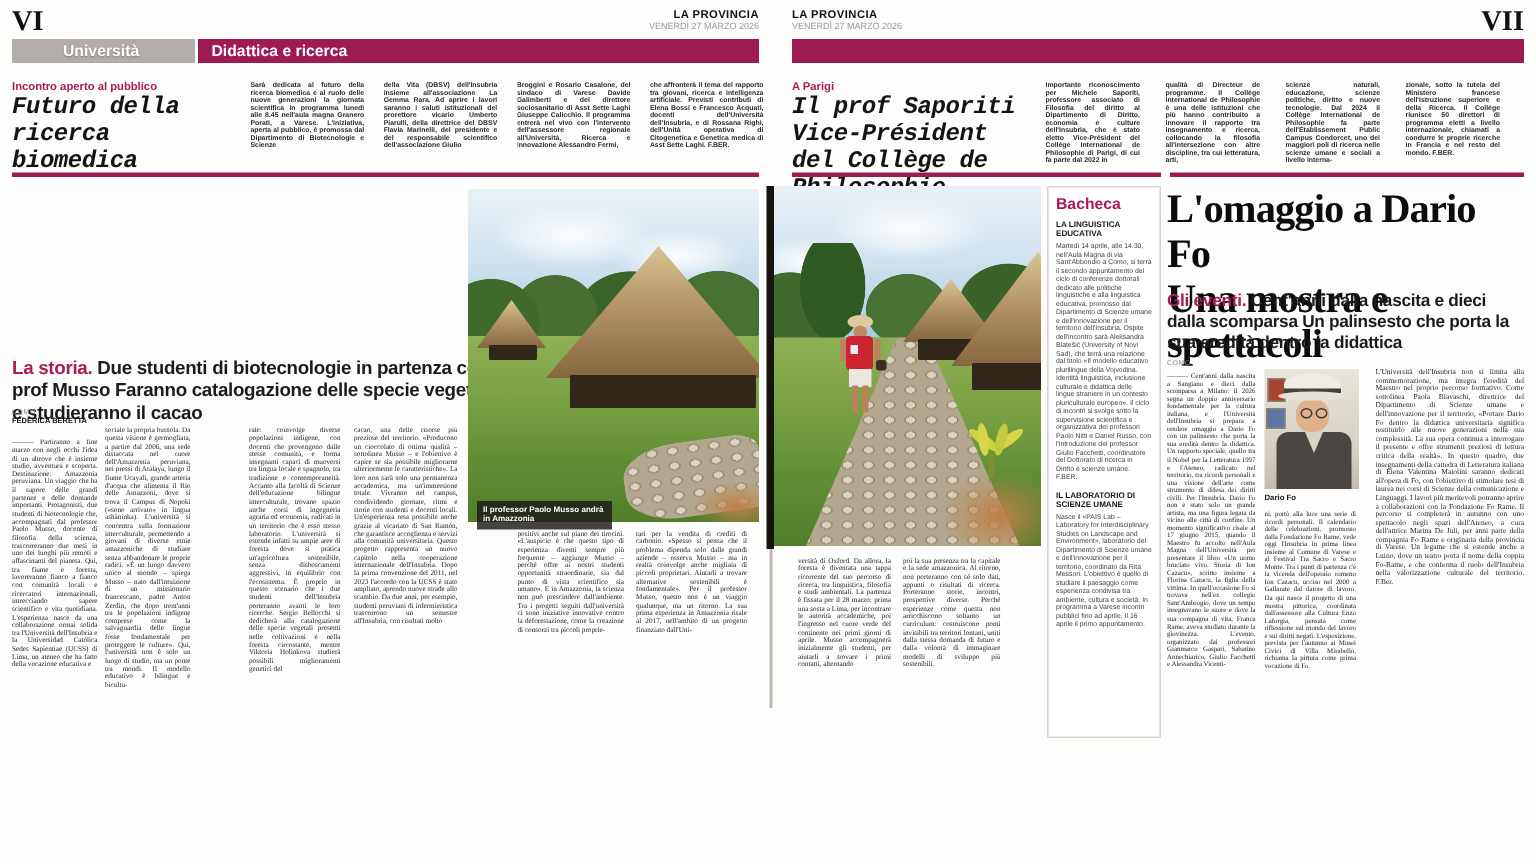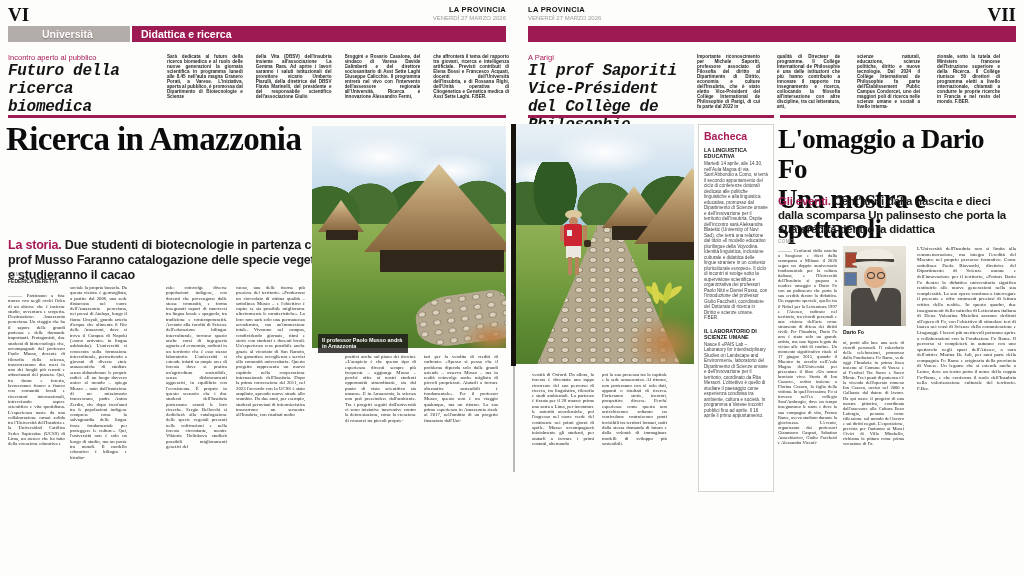--- a/index.html
+++ b/index.html
@@ -13,21 +13,21 @@
   .paper-date{font-size:6px;color:#9a9a9a;margin-top:1px;}
 
   
   .band{height:16px;line-height:16px;color:#fff;font-weight:bold;font-size:10.5px;padding-left:9px;box-sizing:border-box;}
   .band-gray{background:#b3adaa;text-shadow:0 1px 1px rgba(90,85,80,.6);}
   .band-mag{background:#9e1a53;}
 
   .rule-mag{background:#9e1a53;height:3px;}
 
   
-  .kicker{color:#a81b57;font-weight:normal;font-size:7.5px;}
+  .kicker{color:#a81b57;font-weight:bold;font-size:7.5px;}
   .brief-h{font-family:Liberation Mono, monospace;font-style:italic;font-weight:bold;
            font-size:16px;line-height:18px;color:#141414;letter-spacing:-.3px;}
   .brief-col{font-size:4.6px;line-height:5px;font-weight:bold;color:#2a2a2a;text-align:justify;overflow:hidden;}
   .main-h{font-family:"Liberation Serif",serif;font-weight:bold;color:#0c0c0c;letter-spacing:-.6px;}
   .main-h.L{font-size:33px;line-height:36px;}
   .main-h.R{font-size:27px;line-height:30px;}
   .standfirst{font-weight:bold;font-size:12.5px;line-height:15px;color:#1b1b1b;letter-spacing:-.2px;}
   .sf-label{color:#a81b57;}
   .dateline{font-size:4.6px;color:#8d8d8d;letter-spacing:.4px;}
   .byline{font-size:5px;font-weight:bold;color:#111;margin-top:1px;}
@@ -86,21 +86,20 @@
 <div class="abs" style="left:167px;top:54px;width:342px;height:58px;display:flex;gap:13px;">
   <div class="brief-col" style="width:76px;height:58px;">Sarà dedicata al futuro della ricerca biomedica e al ruolo delle nuove generazioni la giornata scientifica in programma lunedì alle 8.45 nell'aula magna Granero Porati, a Varese. L'iniziativa, aperta al pubblico, è promossa dal Dipartimento di Biotecnologie e Scienze</div>
   <div class="brief-col" style="width:76px;height:58px;">della Vita (DBSV) dell'Insubria insieme all'associazione La Gemma Rara. Ad aprire i lavori saranno i saluti istituzionali del prorettore vicario Umberto Piarulli, della direttrice del DBSV Flavia Marinelli, del presidente e del responsabile scientifico dell'associazione Giulio</div>
   <div class="brief-col" style="width:76px;height:58px;">Broggini e Rosario Casalone, del sindaco di Varese Davide Galimberti e del direttore sociosanitario di Asst Sette Laghi Giuseppe Calicchio. Il programma entrerà nel vivo con l'intervento dell'assessore regionale all'Università, Ricerca e Innovazione Alessandro Fermi,</div>
   <div class="brief-col" style="width:76px;height:58px;">che affronterà il tema del rapporto tra giovani, ricerca e intelligenza artificiale. Previsti contributi di Elena Bossi e Francesco Acquati, docenti dell'Università dell'Insubria, e di Rossana Righi, dell'Unità operativa di Citogenetica e Genetica medica di Asst Sette Laghi. F.BER.</div>
 </div>
 
 <div class="abs rule-mag" style="left:8px;top:115px;width:498px;"></div>
 
 <div class="abs" style="left:6px;top:121px;width:330px;">
-  <div class="main-h L">Ricerca in Amazzonia</div>
 </div>
 <div class="abs standfirst" style="left:8px;top:238px;width:328px;">
   <span class="sf-label">La storia.</span><span> Due studenti di biotecnologie in partenza con il prof Musso Faranno catalogazione delle specie vegetali e studieranno il cacao</span>
 </div>
 <div class="abs" style="left:8px;top:272px;">
   <div class="dateline">COMO</div>
   <div class="byline">FEDERICA BERETTA</div>
 </div>
 
 <div class="abs t" style="left:8px;top:293px;width:57px;height:211px;">——— Partiranno a fine marzo con negli occhi l'idea di un altrove che è insieme studio, avventura e scoperta. Destinazione: Amazzonia peruviana. Un viaggio che ha il sapore delle grandi partenze e delle domande importanti. Protagonisti, due studenti di biotecnologie che, accompagnati dal professor Paolo Musso, docente di filosofia della scienza, trascorreranno due mesi in uno dei luoghi più remoti e affascinanti del pianeta. Qui, tra fiume e foresta, lavoreranno fianco a fianco con comunità locali e ricercatori internazionali, intrecciando sapere scientifico e vita quotidiana. L'esperienza nasce da una collaborazione ormai solida tra l'Università dell'Insubria e la Universidad Católica Sedes Sapientiae (UCSS) di Lima, un ateneo che ha fatto della vocazione educativa e</div>

